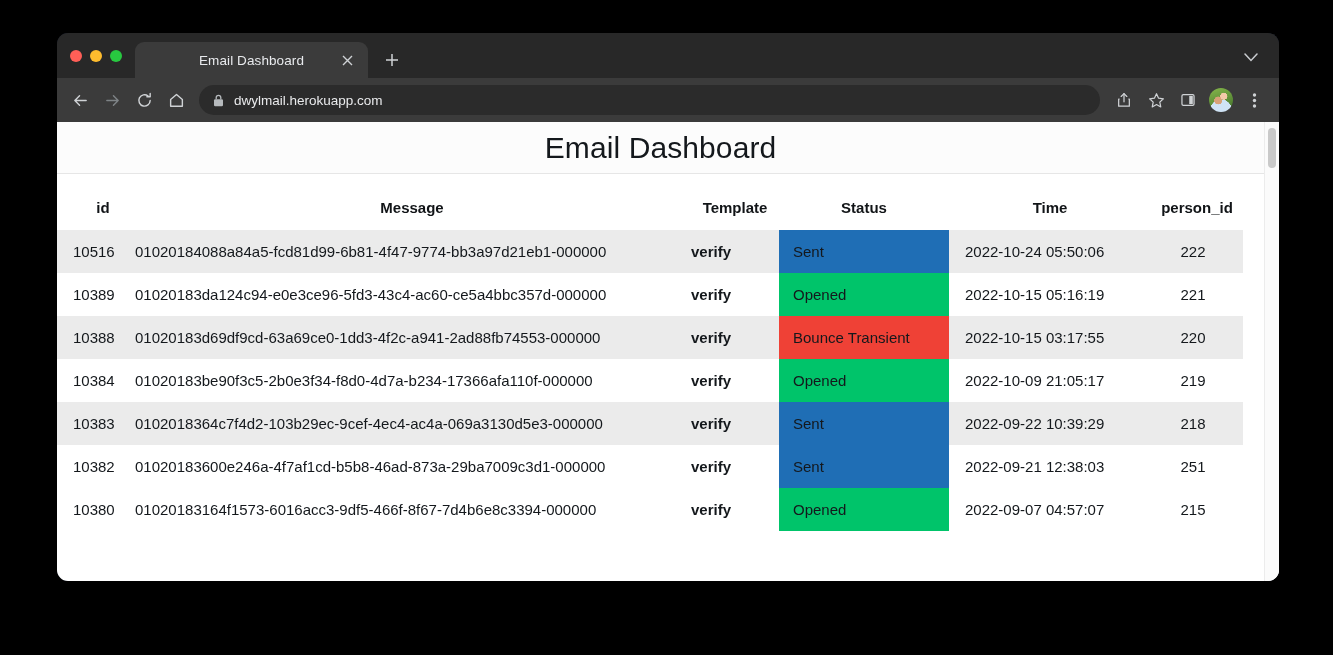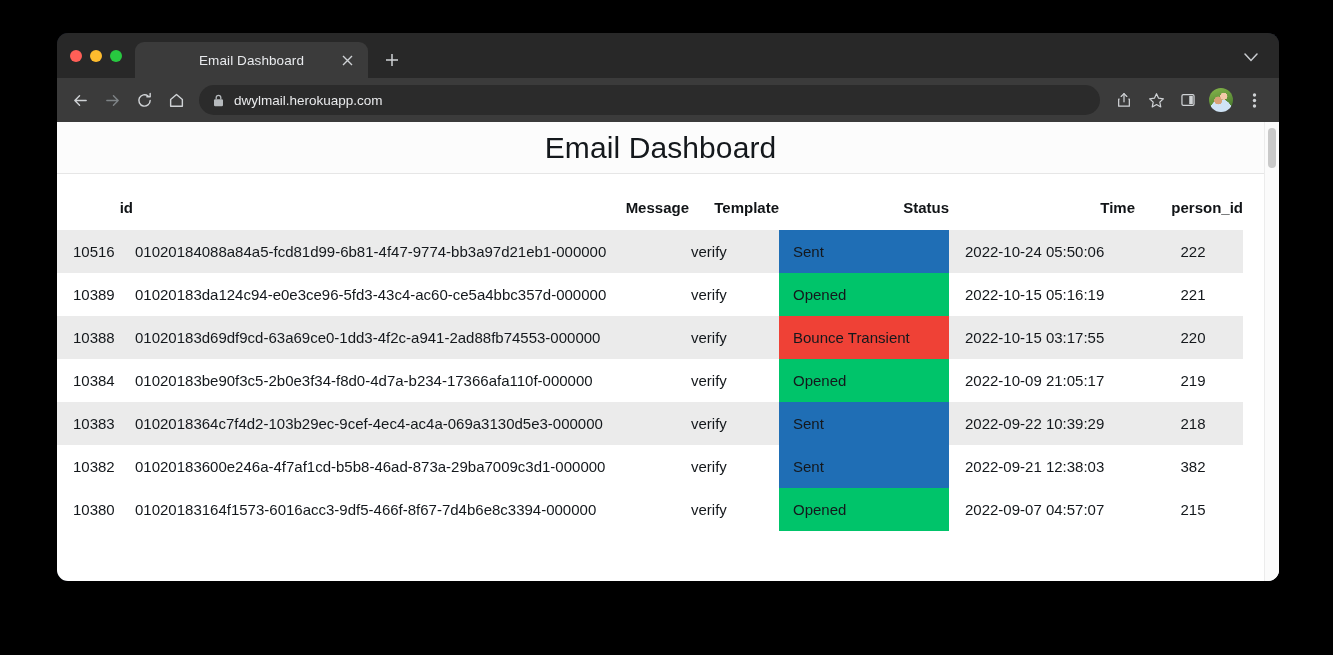--- a/index.html
+++ b/index.html
@@ -170,41 +170,41 @@
 
   
   .table-wrap { padding: 0; }
   table.email-table {
     width: 1186px;
     border-collapse: collapse;
     table-layout: fixed;
     margin-top: 25px;
   }
   table.email-table th {
-    text-align: right;
+    text-align: center;
     font-size: 15px;
     font-weight: bold;
     color: #111417;
     padding: 0 0 14px 0;
     vertical-align: bottom;
   }
   table.email-table td {
     font-size: 15px;
     color: #14181c;
     height: 43px;
     vertical-align: middle;
     padding: 8px;
     white-space: nowrap;
   }
   tr.stripe td { background: #ebebeb; }
   tr.plain td { background: #ffffff; }
 
   .c-id      { width: 76px;  padding-left: 16px !important; }
   .c-message { width: 556px; }
-  .c-template{ width: 90px;  }
+  .c-template{ width: 90px; font-weight: bold;  }
   .c-status  { width: 170px; }
   .c-time    { width: 186px; }
   .c-person  { width: 108px; }
 
   th.c-id { padding-left: 16px !important; }
 
   td.status-cell {
     color: #ffffff;
     padding-left: 14px !important;
     font-size: 15px;
@@ -388,21 +388,21 @@
                 <td class="c-status status-cell" style="background: rgb(31, 110, 181);">Sent</td>
                 <td class="c-time time-cell">2022-09-22 10:39:29</td>
                 <td class="c-person person-cell">218</td>
               </tr>
               <tr class="plain">
                 <td class="c-id">10382</td>
                 <td class="c-message message-cell">01020183600e246a-4f7af1cd-b5b8-46ad-873a-29ba7009c3d1-000000</td>
                 <td class="c-template template-cell">verify</td>
                 <td class="c-status status-cell" style="background: rgb(31, 110, 181);">Sent</td>
                 <td class="c-time time-cell">2022-09-21 12:38:03</td>
-                <td class="c-person person-cell">382</td>
+                <td class="c-person person-cell">251</td>
               </tr>
               <tr class="plain">
                 <td class="c-id">10380</td>
                 <td class="c-message message-cell">01020183164f1573-6016acc3-9df5-466f-8f67-7d4b6e8c3394-000000</td>
                 <td class="c-template template-cell">verify</td>
                 <td class="c-status status-cell" style="background: rgb(0, 196, 106);">Opened</td>
                 <td class="c-time time-cell">2022-09-07 04:57:07</td>
                 <td class="c-person person-cell">215</td>
               </tr>
             </tbody>

